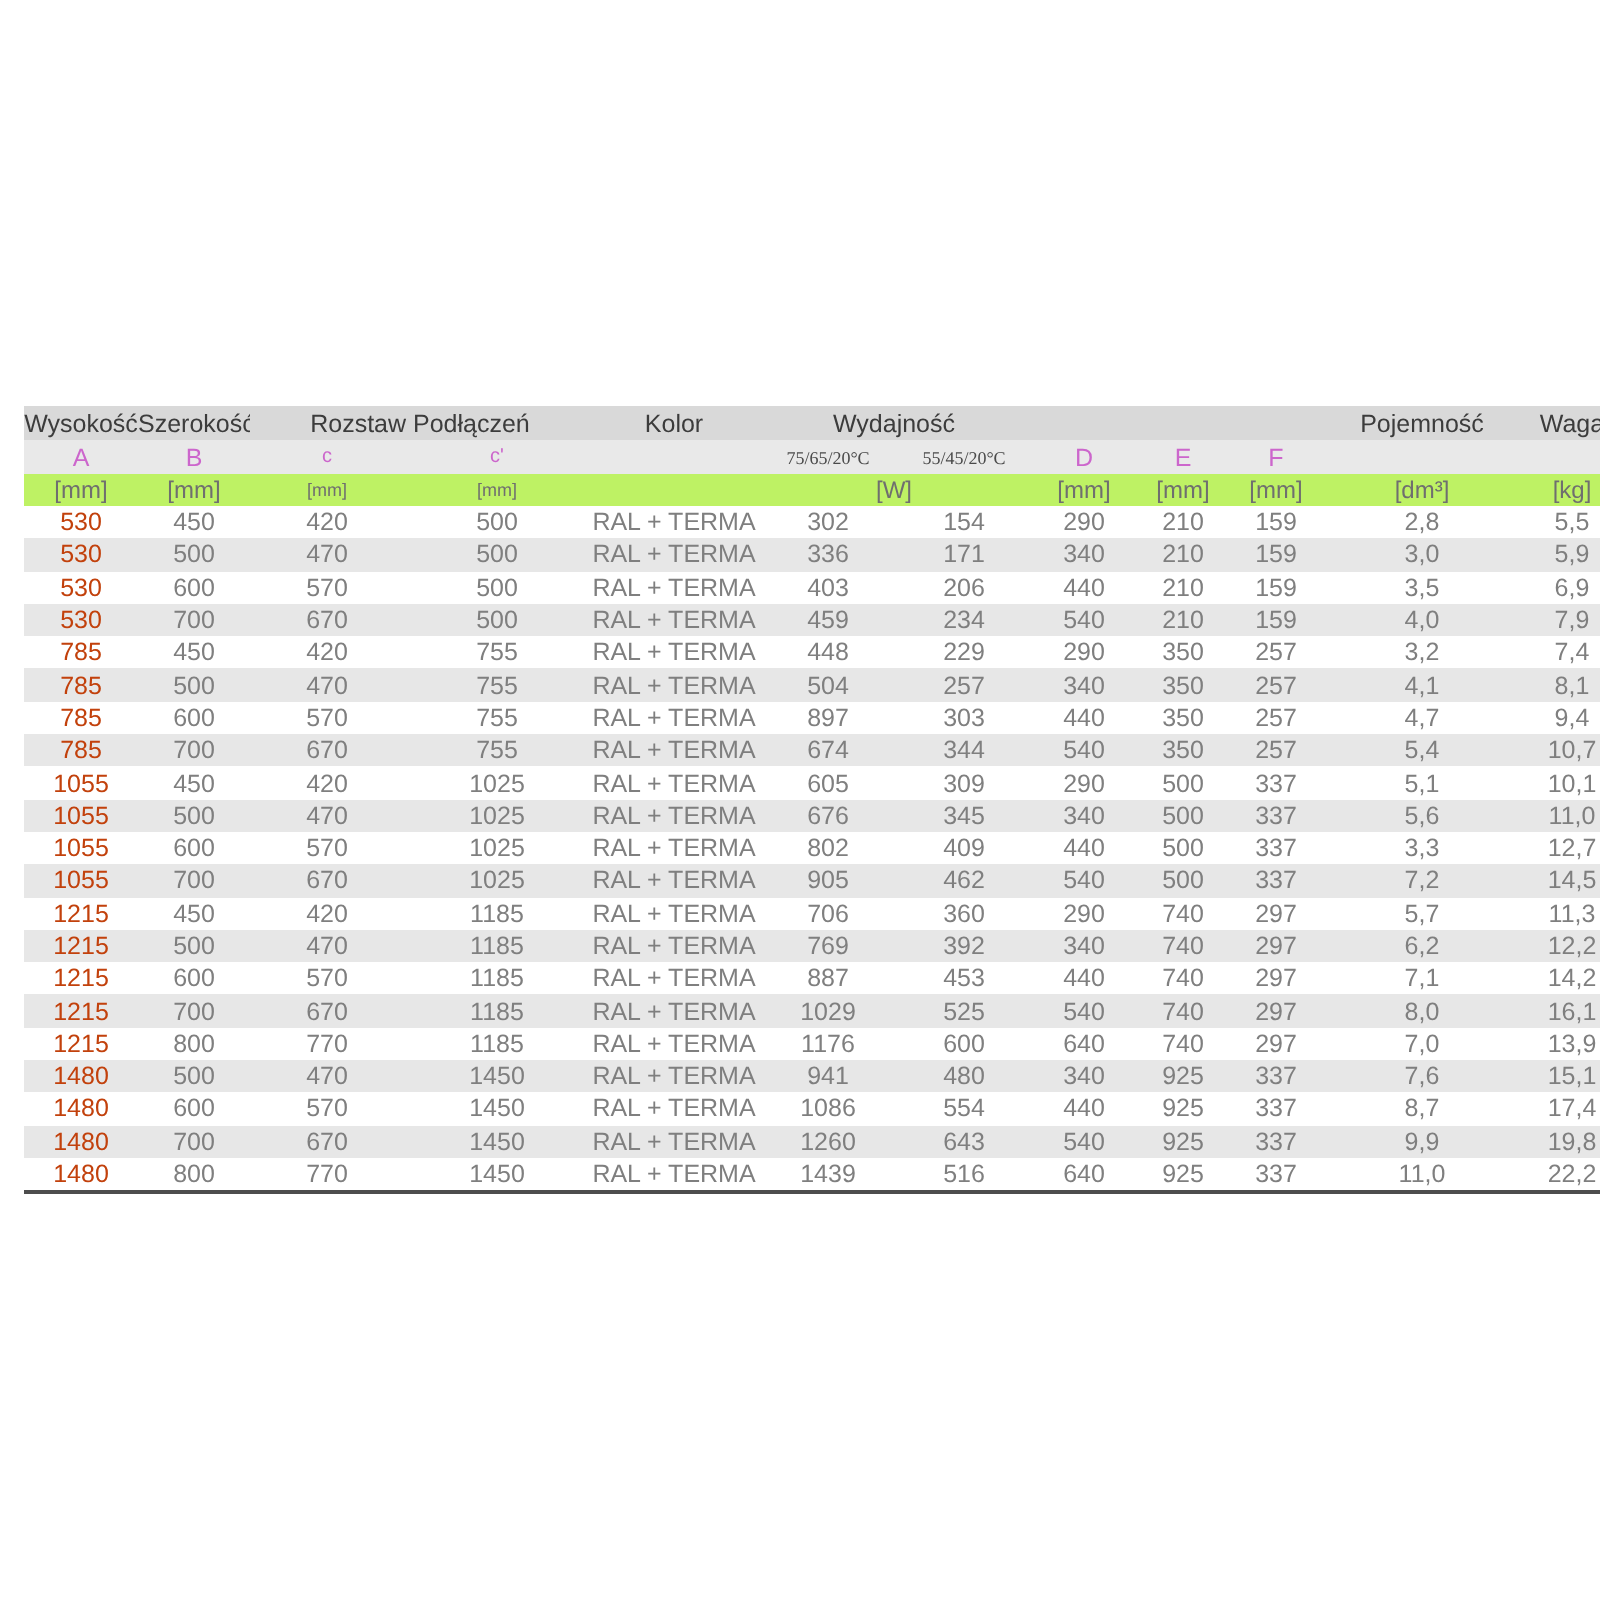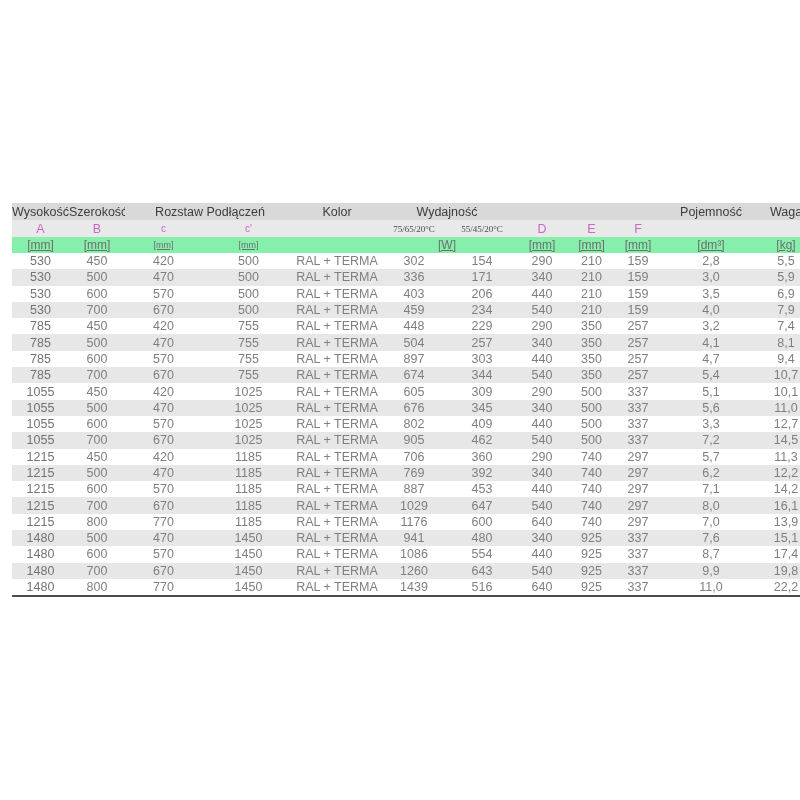--- a/index.html
+++ b/index.html
@@ -23,28 +23,28 @@
     padding: 0;
     margin: 0;
     text-align: center;
     vertical-align: middle;
     font-weight: normal;
     white-space: nowrap;
     overflow: hidden;
   }
   tr.h1 th { height: 17px; background: #d9d9d9; color: #3c3c3c; font-size: 12.5px; }
   tr.h2 th { height: 17px; background: #e9e9e9; }
-  tr.h3 th { height: 16px; background: #86efac; text-decoration: underline; }
+  tr.h3 th { height: 16px; background: #bef264; }
   .pink { color: #cc66cc; font-size: 12.5px; }
   .pink-small { font-size: 10px; }
   .temp { font-size: 9px; color: #4a4a4a; font-family: Liberation Serif, serif; }
   .unit { color: #6f6f6f; font-size: 12px; }
   .unit-small { font-size: 9px; }
   tbody td { height: 16.3px; font-size: 12.5px; color: #7f7f7f; background: #ffffff; }
-  tbody td.col-a { color: #737373; }
+  tbody td.col-a { color: #c2410c; }
   tbody tr.gray td { background: #e7e7e7; }
 </style>
 </head>
 <body>
 
 <table id="spec-table">
   <colgroup>
     <col style="width:57px">
       <col style="width:56px">
       <col style="width:77px">
@@ -308,21 +308,21 @@
         <td class="col-poj">7,1</td>
         <td class="col-waga">14,2</td>
       </tr>
       <tr class="gray">
         <td class="col-a">1215</td>
         <td class="col-b">700</td>
         <td class="col-c">670</td>
         <td class="col-c2">1185</td>
         <td class="col-kolor">RAL + TERMA</td>
         <td class="col-w75">1029</td>
-        <td class="col-w55">647</td>
+        <td class="col-w55">525</td>
         <td class="col-d">540</td>
         <td class="col-e">740</td>
         <td class="col-f">297</td>
         <td class="col-poj">8,0</td>
         <td class="col-waga">16,1</td>
       </tr>
       <tr>
         <td class="col-a">1215</td>
         <td class="col-b">800</td>
         <td class="col-c">770</td>

